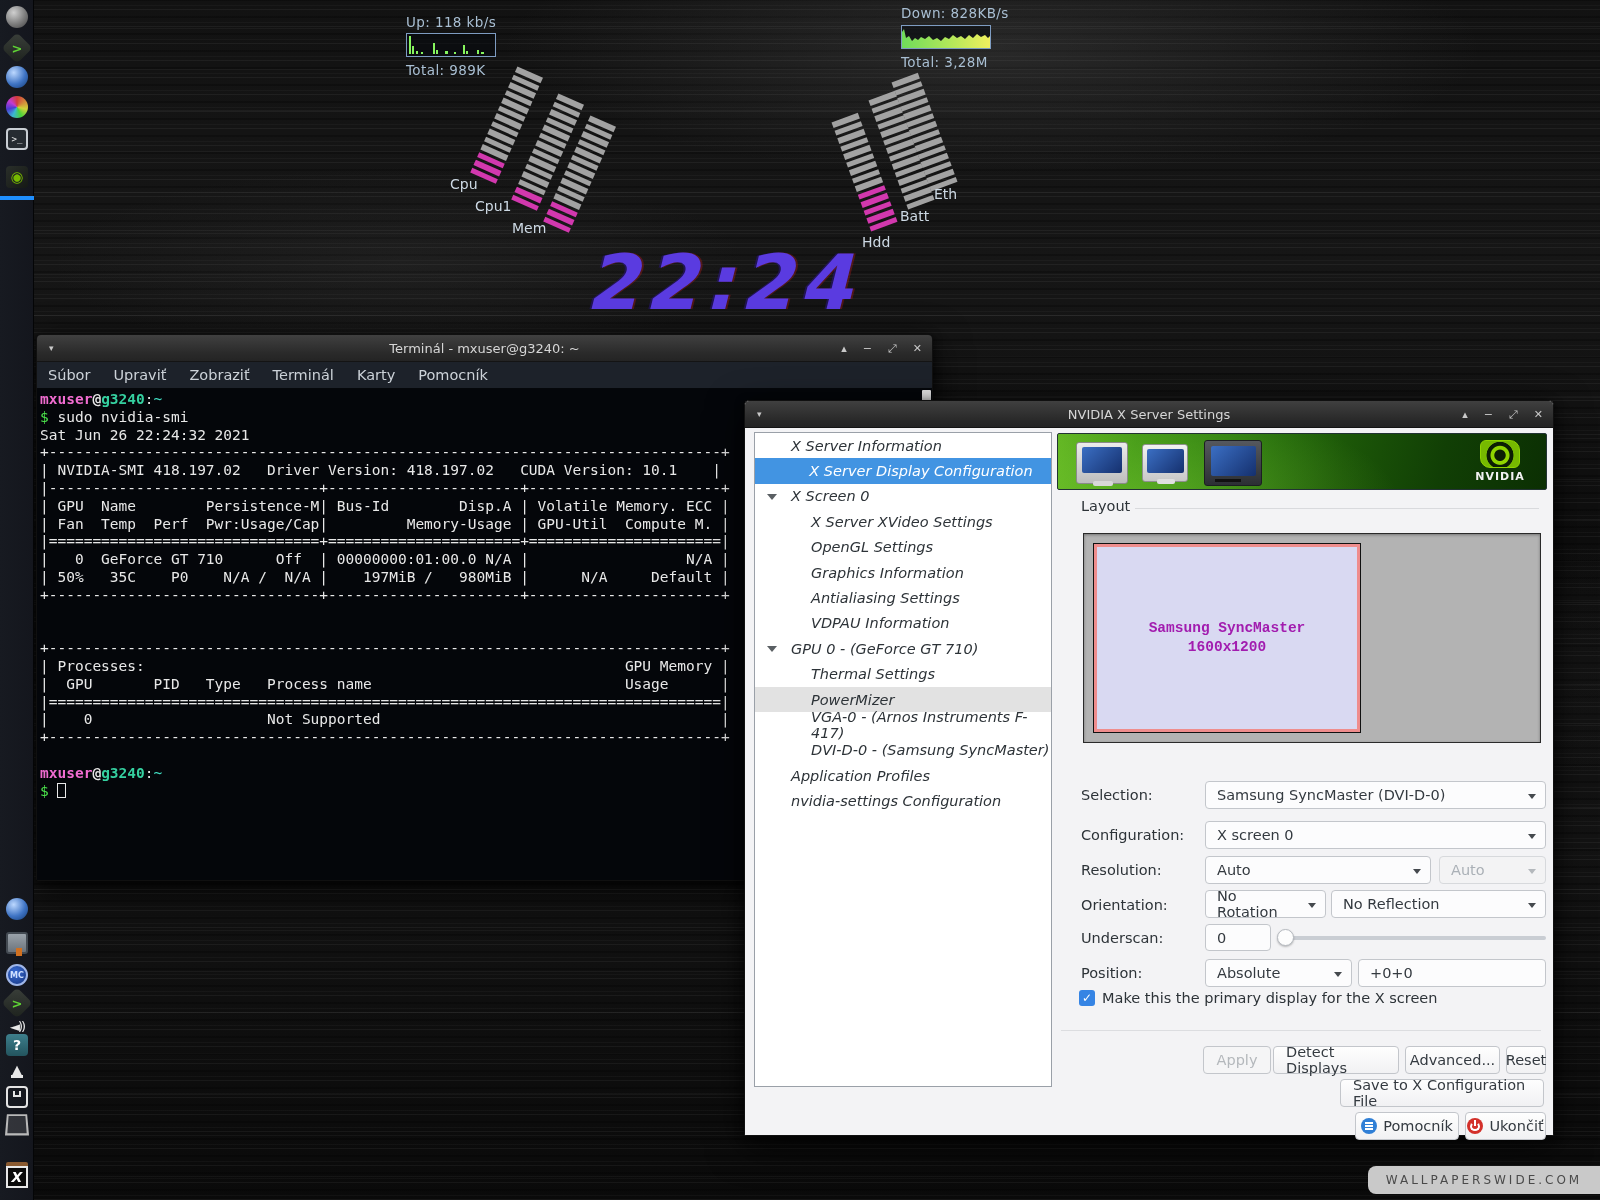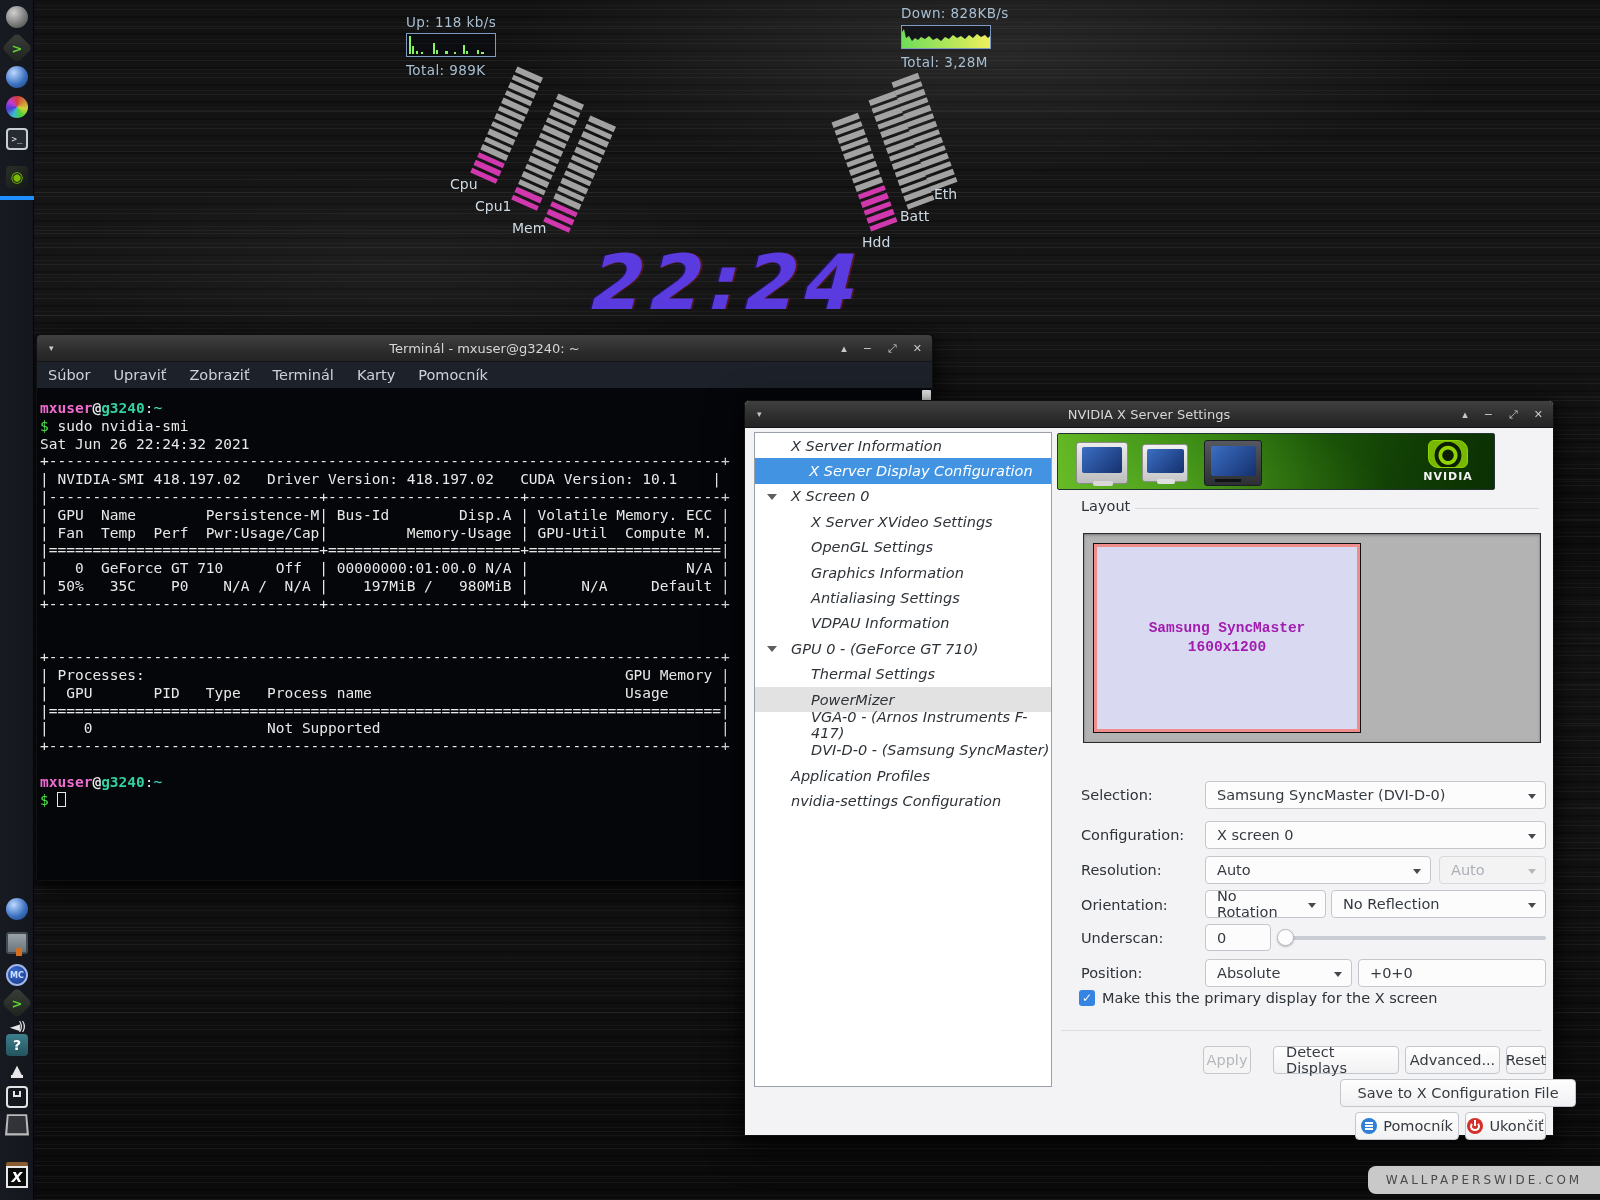--- a/index.html
+++ b/index.html
@@ -58,42 +58,42 @@
   
   .window { position:absolute; box-shadow:0 10px 36px rgba(0,0,0,.75), 0 2px 8px rgba(0,0,0,.6); border:1px solid #101010; border-radius:5px 5px 2px 2px; }
   .titlebar { height:27px; background:linear-gradient(#404040,#2a2a2a 70%,#242424); border-radius:4px 4px 0 0; position:relative; display:flex; align-items:center; justify-content:center; color:#d6d6d6; font-size:13px; border-bottom:1px solid #141414; }
   .tb-menu { position:absolute; left:12px; top:8px; font-size:9px; color:#c9c9c9; }
   .tb-controls { position:absolute; right:10px; top:0; height:27px; display:flex; align-items:center; gap:16px; color:#c9c9c9; font-size:11px; }
   .tb-controls span { cursor:default; }
 
   
   #terminal { left:36px; top:334px; width:897px; height:547px; z-index:10; background:#05070a; }
   .term-menubar { height:26px; background:#1d222a; display:flex; align-items:center; gap:23px; padding-left:11px; color:#ccd2d8; font-size:14.5px; }
-  .term-body { position:absolute; left:0; top:54px; right:0; bottom:0; background:#04060a; padding:11px 0 0 3px; overflow:hidden; }
+  .term-body { position:absolute; left:0; top:54px; right:0; bottom:0; background:#04060a; padding:2px 0 0 3px; overflow:hidden; }
   .term-scroll { position:absolute; right:1px; top:1px; width:9px; height:17px; background:#e8e8e8; border-radius:1px; }
   .tl { white-space:pre; font-family:"DejaVu Sans Mono",monospace; font-size:14.5px; line-height:17.8px; min-height:17.8px; color:#e8e8e8; }
   .c-user { color:#f06cd0; font-weight:bold; }
   .c-at   { color:#e8e8e8; font-weight:bold; }
   .c-host { color:#35d0a0; font-weight:bold; }
   .c-tilde{ color:#40dbc0; }
   .c-dollar { color:#4be24b; }
   .cursor { display:inline-block; width:9px; height:15px; border:1px solid #e8e8e8; vertical-align:-2px; }
 
   
   #nvwin { left:744px; top:400px; width:810px; height:736px; z-index:20; background:#f3f3f5; }
   .nv-body { position:absolute; left:0; top:27px; right:0; bottom:0; background:#f3f3f5; }
 
   .tree { position:absolute; left:9px; top:4px; width:298px; height:655px; background:#fff; border:1px solid #9aa0a8; overflow:hidden; }
   .trow { position:relative; height:25.4px; display:flex; align-items:center; font-size:14.5px; color:#2d3338; padding-left:36px;font-style:italic; }
   .trow.lvl1 { padding-left:56px; }
   .trow.sel { background:#4294e2; color:#fff;justify-content:center; }
   .trow.hov { background:#e2e2e2; }
   .expander { position:absolute; left:12px; top:10px; width:0; height:0; border-left:5px solid transparent; border-right:5px solid transparent; border-top:6px solid #5a5f63; }
 
-  .banner { position:absolute; left:312px; top:5px; width:438px; height:57px; border:1px solid #233; border-radius:2px;
+  .banner { position:absolute; left:312px; top:5px; width:490px; height:57px; border:1px solid #233; border-radius:2px;
             background:
               radial-gradient(ellipse 420px 160px at 18% 120%, rgba(150,230,60,.35), transparent 60%),
               linear-gradient(103deg,#5fb322 0%, #3f9416 16%, #2e7d10 34%, #1c5708 58%, #113f05 78%, #0b2f03 100%);
             overflow:hidden; }
   .mon { position:absolute; border-radius:3px; }
   .mon .scr { position:absolute; background:linear-gradient(135deg,#3b6fc4,#15306e); border-radius:2px; }
   .nvlogo { position:absolute; right:14px; top:6px; width:64px; text-align:center; }
   .nvlogo .eye { width:40px; height:28px; margin:0 auto; border-radius:6px 10px 6px 10px;
                  background:radial-gradient(circle at 50% 55%, #0c1e04 0 22%, #8fd400 26% 38%, #0c1e04 42% 55%, #76b900 58%);
                  border:1px solid #8fd400; }
@@ -509,34 +509,34 @@
         <span>+0+0</span>
       </div>
 
     <div class="chkrow" style="left:334px; top:562px;">
       <span class="chk">✓</span>
       <span>Make this the primary display for the X screen</span>
     </div>
 
     <div class="sep" style="left:316px; top:602px; right:12px;"></div>
 
-    <div class="btn disabled" style="left:458px; top:618px; width:48px;">
+    <div class="btn disabled" style="left:458px; top:618px; width:68px;">
         <span>Apply</span>
       </div>
     <div class="btn" style="left:528px; top:618px; width:126px;">
         <span>Detect Displays</span>
       </div>
     <div class="btn" style="left:660px; top:618px; width:95px;">
         <span>Advanced...</span>
       </div>
     <div class="btn" style="left:761px; top:618px; width:40px; padding:0 6px;">
         <span>Reset</span>
       </div>
 
-    <div class="btn" style="left:595px; top:651px; width:236px;">
+    <div class="btn" style="left:595px; top:651px; width:204px;">
         <span>Save to X Configuration File</span>
       </div>
 
     <div class="btn" style="left:610px; top:684px; width:104px;">
       <span class="hico">
           <i style="top:4px"></i>
           <i style="top:7px"></i>
           <i style="top:10px"></i>
         </span>
       <span>Pomocník</span>

